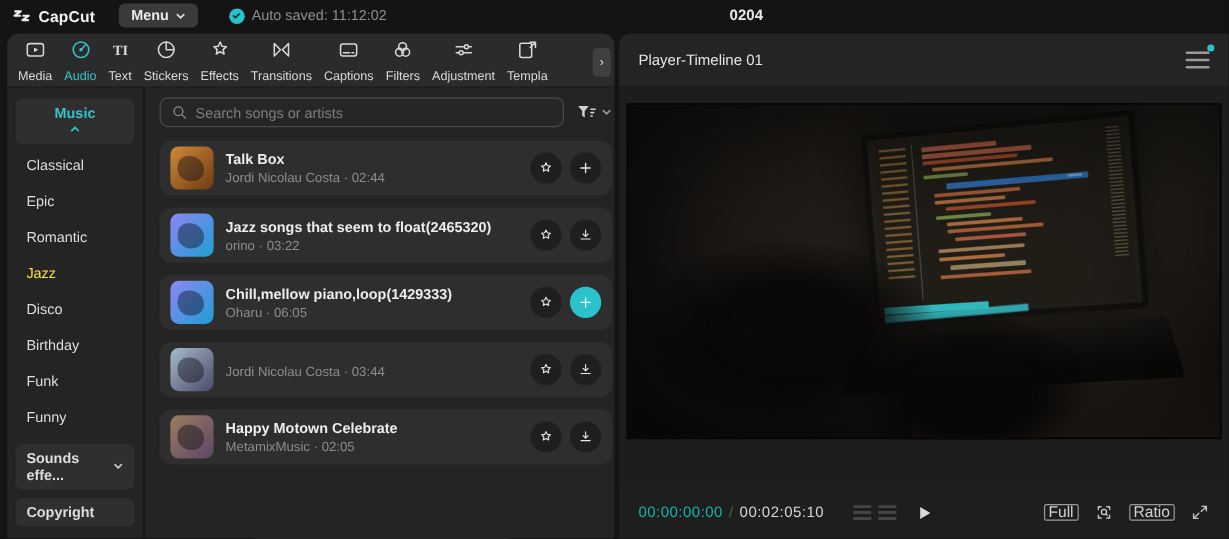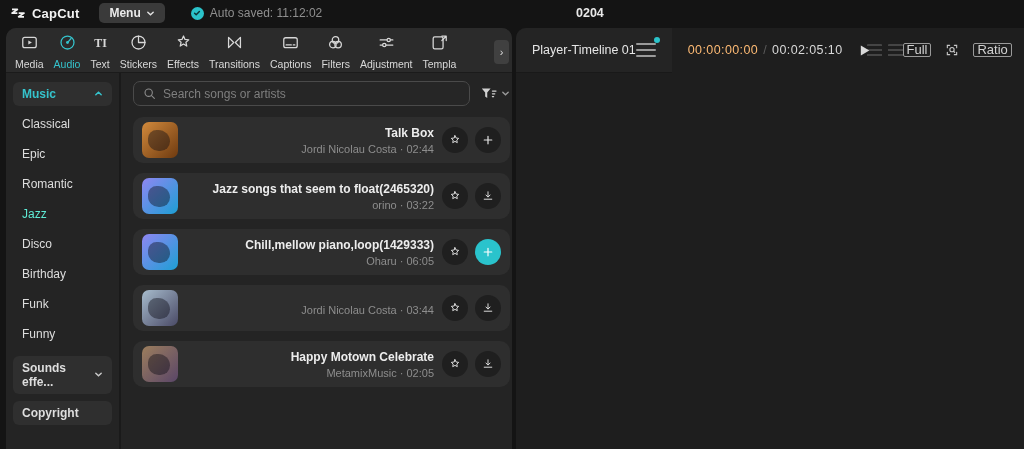--- a/index.html
+++ b/index.html
@@ -9,60 +9,60 @@
 
   
   .topbar { position:absolute; top:0; left:0; right:0; height:26px; display:flex; align-items:center; padding-left:10px; background:#141414; }
   .brand { display:flex; align-items:center; gap:6px; color:#f2f2f2; font-size:13px; font-weight:700; letter-spacing:.2px; }
   .brand svg { width:16px; height:16px; }
   .menu-btn { margin-left:20px; display:flex; align-items:center; gap:5px; background:#3a3a3a; border-radius:5px; padding:3px 10px; color:#ebebeb; font-size:12px; font-weight:600; cursor:default; }
   .menu-btn svg { width:9px; height:9px; }
   .autosave { margin-left:26px; display:flex; align-items:center; gap:6px; color:#8f8f8f; font-size:12px; }
   .autosave .chk { width:13px; height:13px; border-radius:50%; background:#2bc3ca; display:flex; align-items:center; justify-content:center; }
   .autosave .chk svg { width:8px; height:8px; }
-  .proj-title { position:absolute; left:576px; top:0; height:26px; line-height:26px; color:#e9e9e9; font-size:12.5px; font-weight:600; }
+  .proj-title { position:absolute; left:608px; top:0; height:26px; line-height:26px; color:#e9e9e9; font-size:12.5px; font-weight:600; }
 
   
   .main { position:absolute; top:28px; left:6px; right:0; bottom:0; display:flex; gap:4px; }
   .left-panel { width:506px; background:#242424; border-radius:10px 10px 0 0; display:flex; flex-direction:column; overflow:hidden; }
-  .right-panel { flex:1; background:#1e1e1e; border-radius:10px 0 0 0; display:flex; flex-direction:row; overflow:hidden; }
+  .right-panel { flex:1; background:#1e1e1e; border-radius:10px 0 0 0; display:flex; flex-direction:column; overflow:hidden; }
 
   
   .tabbar { position:relative; height:45px; flex:none; background:#2b2b2b; display:flex; align-items:center; padding:2px 14px 0 4px; border-bottom:1px solid #1b1b1b; }
   .tab { flex:none; display:flex; flex-direction:column; align-items:center; gap:2px; color:#d8d8d8; padding:0 5px; cursor:default; }
   .tab svg { width:19px; height:19px; }
   .tab .tlabel { font-size:10.5px; white-space:nowrap; }
   .tab.active { color:#35c3cc; }
   .tab-more { position:absolute; right:3px; top:12px; width:15px; height:24px; background:#404040; border-radius:4px; color:#d9d9d9; display:flex; align-items:center; justify-content:center; font-size:11px; }
 
   
   .left-body { flex:1; display:flex; min-height:0; }
   .sidebar { width:115px; flex:none; padding:9px 7px 0 7px; border-right:2px solid #1a1a1a; }
   .side-box { display:flex; justify-content:space-between; align-items:center; background:#2f2f2f; border-radius:6px; padding:5px 9px; font-size:12px; font-weight:600; }
-  .side-box.music { color:#35c3cc; margin-bottom:3px; }
+  .side-box.music { color:#35c3cc; margin-bottom:3px;flex-direction:column; }
   .side-box .chev svg { width:9px; height:9px; }
   .side-item { padding:0 9px; height:30px; display:flex; align-items:center; font-size:12px; color:#dedede; border-radius:6px; cursor:default; }
-  .side-item.active { color:#5eead4; }
+  .side-item.active { color:#fde047; }
   .side-box.bottom { color:#dedede; margin-top:7px; font-weight:600; }
 
   .list-col { flex:1; padding:8px 2px 0 12px; overflow:hidden; }
   .search-row { display:flex; align-items:center; gap:11px; }
   .search-box { flex:1; height:25px; border:1px solid #4a4a4a; border-radius:7px; background:#262626; display:flex; align-items:center; gap:7px; padding:0 9px; color:#838383; }
   .search-box svg { width:13px; height:13px; flex:none; }
   .search-box input { flex:1; background:transparent; border:none; outline:none; color:#cfcfcf; font-size:12px; font-family:inherit; }
   .search-box input::placeholder { color:#7f7f7f; }
   .filter-btn { display:flex; align-items:center; gap:4px; color:#d2d2d2; }
   .filter-btn svg.funnel { width:16px; height:14px; }
   .filter-btn svg.dchev { width:9px; height:9px; color:#9a9a9a; }
 
   .song { height:46px; margin-top:10px; background:#2e2e2e; border-radius:10px; display:flex; align-items:center; padding:0 9px; }
   .song:first-of-type { margin-top:11px; }
   .thumb { width:36px; height:36px; border-radius:7px; flex:none; position:relative; overflow:hidden; }
   .thumb::after { content:""; position:absolute; left:18%; top:22%; width:60%; height:58%; border-radius:40% 55% 45% 50%; background:rgba(10,10,20,.42); }
-  .song-info { flex:1; min-width:0; margin-left:10px;text-align:right; }
+  .song-info { flex:1; min-width:0; margin-left:10px; }
   .song-title { font-size:12px; font-weight:700; color:#ededed; white-space:nowrap; overflow:hidden; }
   .song-sub { font-size:11px; color:#8d8d8d; margin-top:3px; white-space:nowrap; }
   .song-actions { display:flex; gap:7px; margin-left:8px; }
   .circle-btn { width:26px; height:26px; border-radius:50%; background:#1f1f1f; color:#e8e8e8; display:flex; align-items:center; justify-content:center; cursor:default; }
   .circle-btn svg { width:14px; height:14px; }
   .circle-btn.add-active { background:#2ac3cc; color:#ffffff; }
 
   
   .player-header { height:45px; flex:none; background:#242424; display:flex; align-items:center; justify-content:space-between; padding:0 16px; border-bottom:1px solid #191919; }
   .player-title { color:#e6e6e6; font-size:12.5px; }
@@ -86,21 +86,21 @@
   .statusbar { position:absolute; left:0; bottom:0; width:42%; height:4.5%; background:#35c5c9; opacity:.95; }
   .base { position:absolute; left:-8%; top:68%; width:118%; height:30%; background:linear-gradient(to bottom, #1b1815, #0c0b0a 70%); transform:perspective(500px) rotateX(42deg); border-radius:5px; }
   .base-edge { position:absolute; left:6%; top:66.5%; width:52%; height:2.6%; background:#37c3ca; opacity:.85; transform:rotate(-2deg); filter:blur(.4px); }
   .hand { position:absolute; background:radial-gradient(ellipse at center, #0b0a09 38%, rgba(11,10,9,0) 72%); }
   .hand.h1 { left:2%; bottom:4%; width:50%; height:55%; }
   .hand.h2 { left:38%; bottom:-8%; width:40%; height:45%; }
   .vignette { position:absolute; inset:0; box-shadow:inset 0 0 90px 35px rgba(0,0,0,.55); }
 
   .controls { height:44px; flex:none; display:flex; align-items:center; padding:0 16px; position:relative; background:#1e1e1e; }
   .timecode { font-size:12.5px; letter-spacing:.4px; white-space:nowrap; }
-  .timecode .cur { color:#fdba74; }
+  .timecode .cur { color:#14b8a6; }
   .timecode .sep { color:#5a5a5a; margin:0 5px; }
   .timecode .dur { color:#d8d8d8; }
   .dim-icons { display:flex; gap:6px; margin-left:24px; }
   .dim-icons i { width:15px; height:13px; background:repeating-linear-gradient(to bottom, #454545 0 2px, rgba(0,0,0,0) 2px 5px); border-radius:1px; }
   .play-btn { position:absolute; left:50%; transform:translateX(-50%); color:#d9d9d9; display:flex; }
   .play-btn svg { width:17px; height:17px; }
   .right-controls { margin-left:auto; display:flex; align-items:center; gap:13px; color:#c6c6c6; }
   .boxed { border:1px solid #9a9a9a; border-radius:2px; font-size:13px; padding:0 3px; line-height:12px; color:#d2d2d2; }
   .right-controls svg { width:16px; height:16px; display:block; }
 </style>

